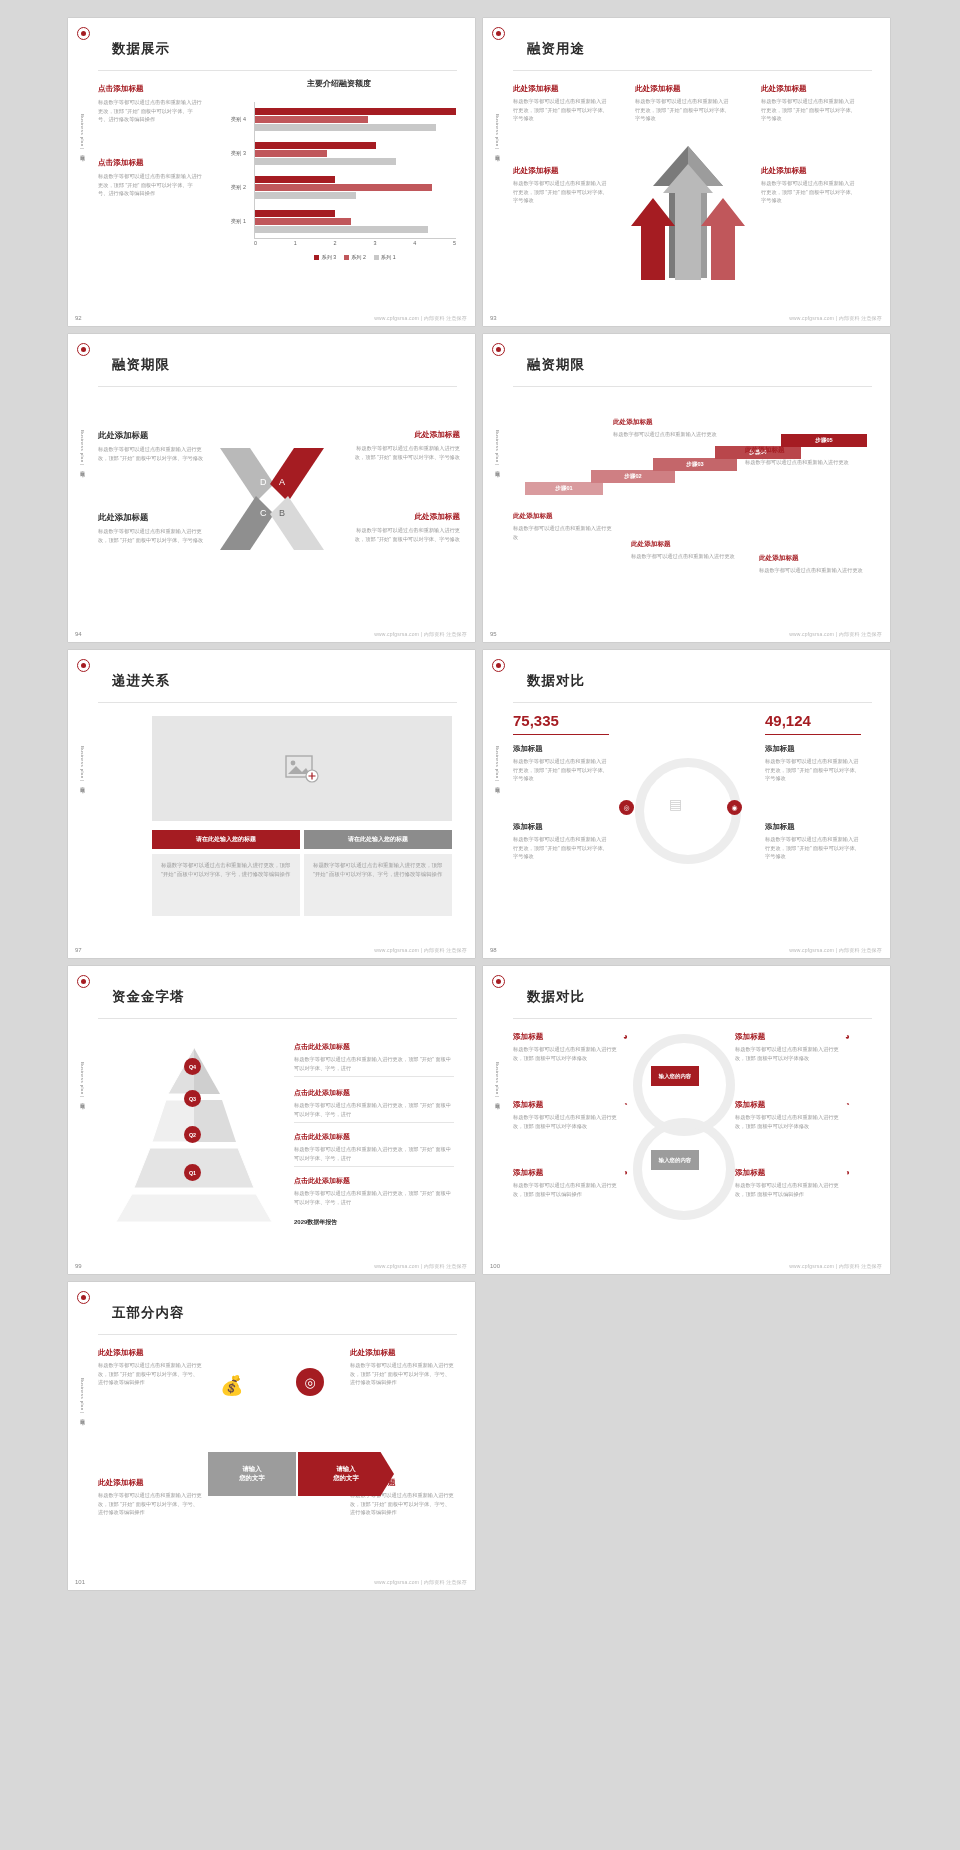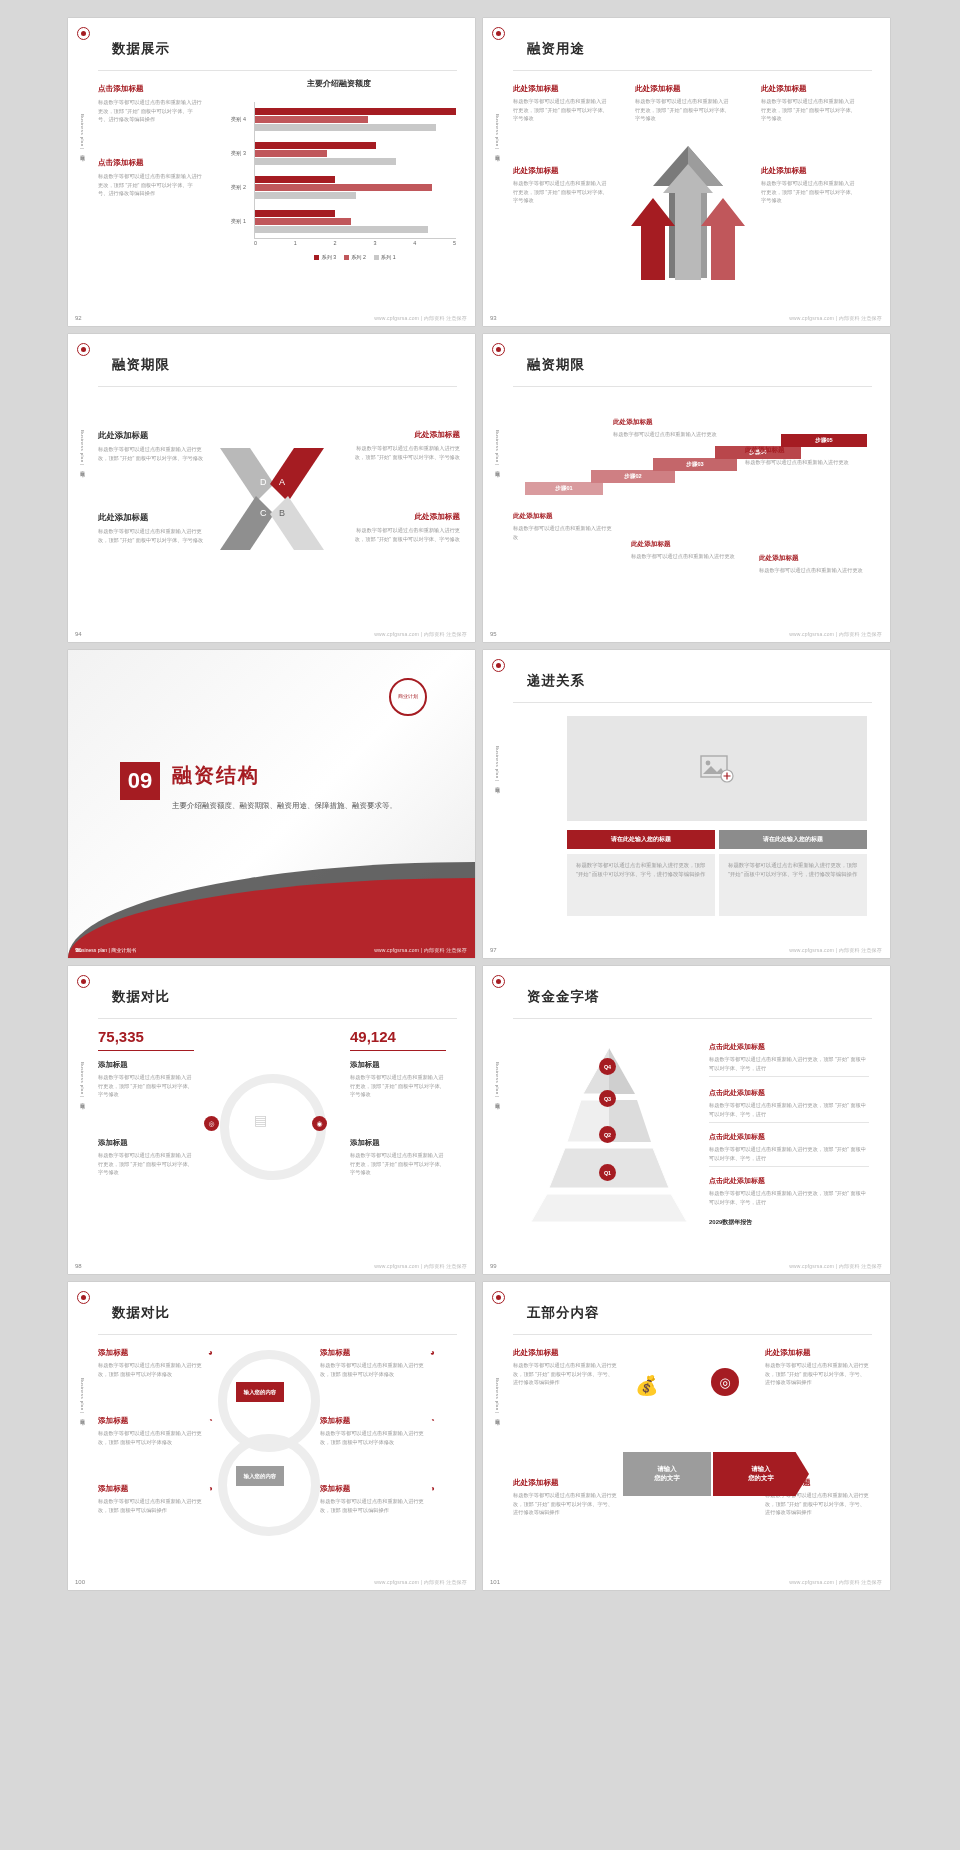--- a/index.html
+++ b/index.html
@@ -245,34 +245,20 @@
     </div>
     <div style="position:absolute;left:276px;top:220px;width:104px">
       <div class="hd-sm" style="font-size:6.6px">此处添加标题</div>
       <div class="body-txt" style="margin-top:3px">标题数字都可以通过点击和重新输入进行更改</div>
     </div>
 
     <div class="pagenum">95</div>
     <div class="footer">www.cpfgsrsa.com | 内部资料 注意保存</div>
   </div>
 
-  <div class="slide s96">
-    <div class="wave2"></div>
-    <div class="wave3"></div>
-    <div class="seal">
-      <span>商业计划</span>
-    </div>
-    <div class="numbox">09</div>
-    <div style="position:absolute;left:104px;top:112px;font-size:20px;font-weight:bold;color:#a51c22;letter-spacing:2px">融资结构</div>
-    <div style="position:absolute;left:104px;top:150px;width:250px;font-size:7.5px;color:#555;line-height:1.7">主要介绍融资额度、融资期限、融资用途、保障措施、融资要求等。</div>
-    <div style="position:absolute;left:8px;bottom:5px;font-size:5px;color:#fff">Business plan | 商业计划书</div>
-
-    <div class="pagenum" style="color:#fff;left:7px">96</div>
-    <div class="footer" style="color:#f2dede">www.cpfgsrsa.com | 内部资料 注意保存</div>
-  </div>
 
   <div class="slide s97">
     <div class="corner"></div>
     <div class="sidebar">Business plan | 商业计划书</div>
     <div class="title">递进关系</div>
     <div class="divider"></div>
 
     <div class="imgbox">
       <svg width="34" height="28" viewBox="0 0 34 28">
         <rect x="1" y="1" width="26" height="21" fill="none" stroke="#aaa" stroke-width="1.4"></rect>

